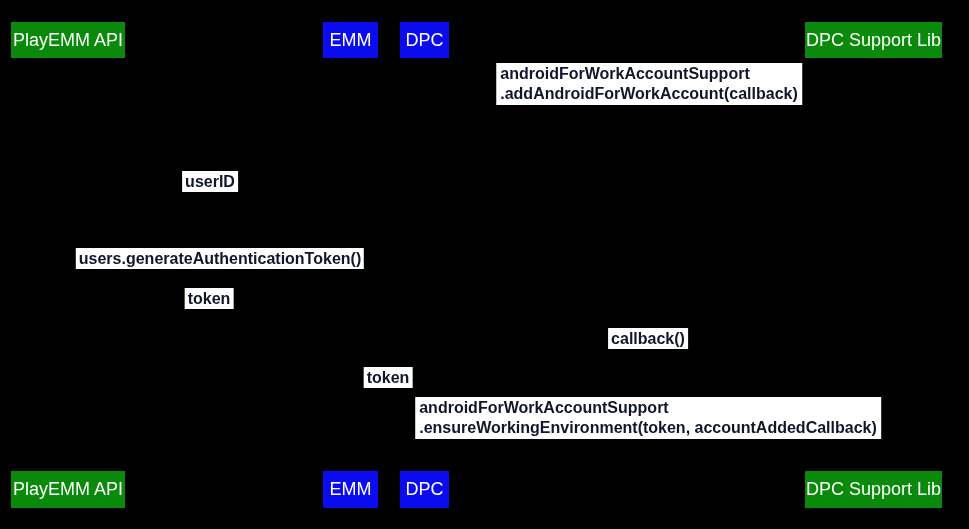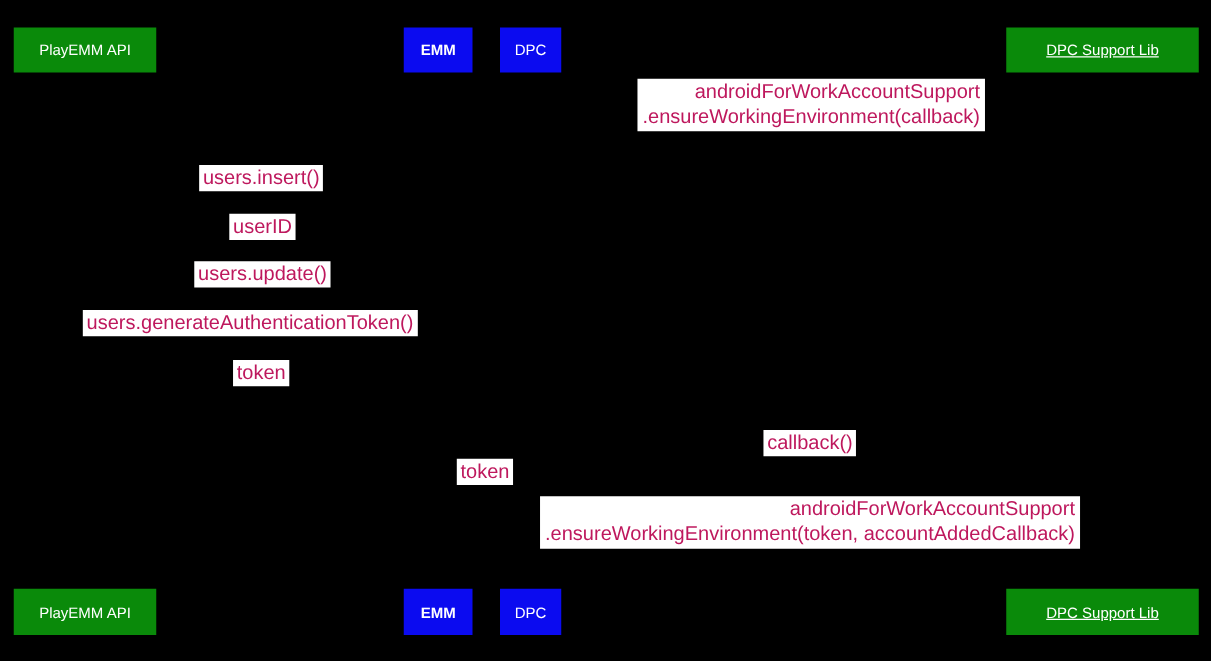--- a/index.html
+++ b/index.html
@@ -14,55 +14,56 @@
     background: #000000;
     overflow: hidden;
     font-family: "Liberation Sans", "DejaVu Sans", sans-serif;
   }
   .actor {
     position: absolute;
     display: flex;
     align-items: center;
     justify-content: center;
     color: #ffffff;
-    font-size: 12px;
+    font-size: 18px;
     white-space: nowrap;
     height: 36px;
   }
   .actor.green { background: #0a8a0a; }
   .actor.blue  { background: #0b0bf0; }
   .row-top    { top: 22px; }
   .row-bottom { top: 471px; height: 37px; }
   .a-playemm { left: 11px;  width: 114px; }
-  .a-emm     { left: 323px; width: 55px; font-weight: bold;  }
+  .a-emm     { left: 323px; width: 55px;  }
   .a-dpc     { left: 400px; width: 49px; text-align: center;  }
-  .a-dpclib  { left: 805px; width: 154px; text-decoration: underline; }
+  .a-dpclib  { left: 805px; width: 137px; }
 
   .msg {
     position: absolute;
     transform: translateX(-50%);
     background: #ffffff;
-    color: #be185d;
+    color: #0f172a;
     font-size: 16px;
     line-height: 21px;
     padding: 0 3px;
     white-space: nowrap;
-    text-align: right;
+    text-align: left;
+    font-weight: bold;
   }
   .msg.two-line {
     line-height: 20px;
     padding: 1px 4px;
   }
   .m-ensure   { left: 649px; top: 63px;  }
   .m-insert   { left: 209px; top: 132px; }
   .m-userid   { left: 210px; top: 171px; }
   .m-update   { left: 210px; top: 209px; }
-  .m-gentoken { left: 200px; top: 248px; }
+  .m-gentoken { left: 220px; top: 248px; }
   .m-token1   { left: 209px; top: 288px; }
-  .m-callback { left: 648px; top: 344px; }
+  .m-callback { left: 648px; top: 328px; }
   .m-token2   { left: 388px; top: 367px; }
   .m-addacct  { left: 648px; top: 397px; }
 </style>
 </head>
 <body>
 
 <div class="canvas">
 
   <div class="actor green row-top a-playemm">
     <span>PlayEMM API</span>
@@ -72,28 +73,26 @@
   </div>
   <div class="actor blue row-top a-dpc">
     <span>DPC</span>
   </div>
   <div class="actor green row-top a-dpclib">
     <span>DPC Support Lib</span>
   </div>
 
   <div class="msg two-line m-ensure">
     <div>androidForWorkAccountSupport</div>
-    <div>.ensureWorkingEnvironment(callback)</div>
+    <div>.addAndroidForWorkAccount(callback)</div>
   </div>
 
-  <div class="msg m-insert">users.insert()</div>
 
   <div class="msg m-userid">userID</div>
 
-  <div class="msg m-update">users.update()</div>
 
   <div class="msg m-gentoken">users.generateAuthenticationToken()</div>
 
   <div class="msg m-token1">token</div>
 
   <div class="msg m-callback">callback()</div>
 
   <div class="msg m-token2">token</div>
 
   <div class="msg two-line m-addacct">

